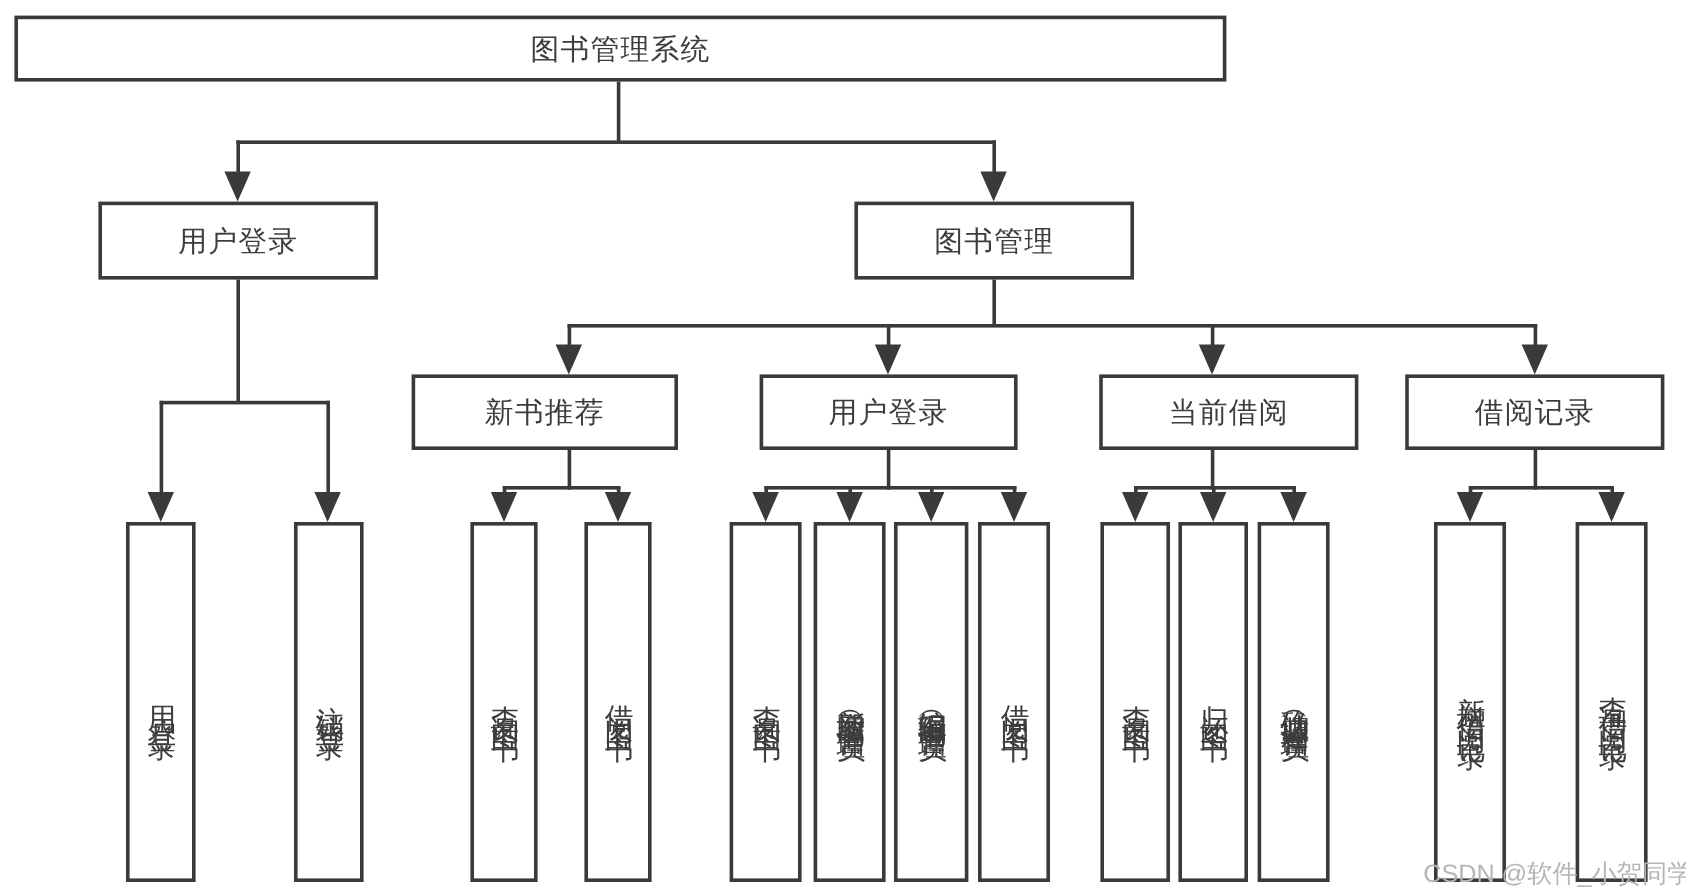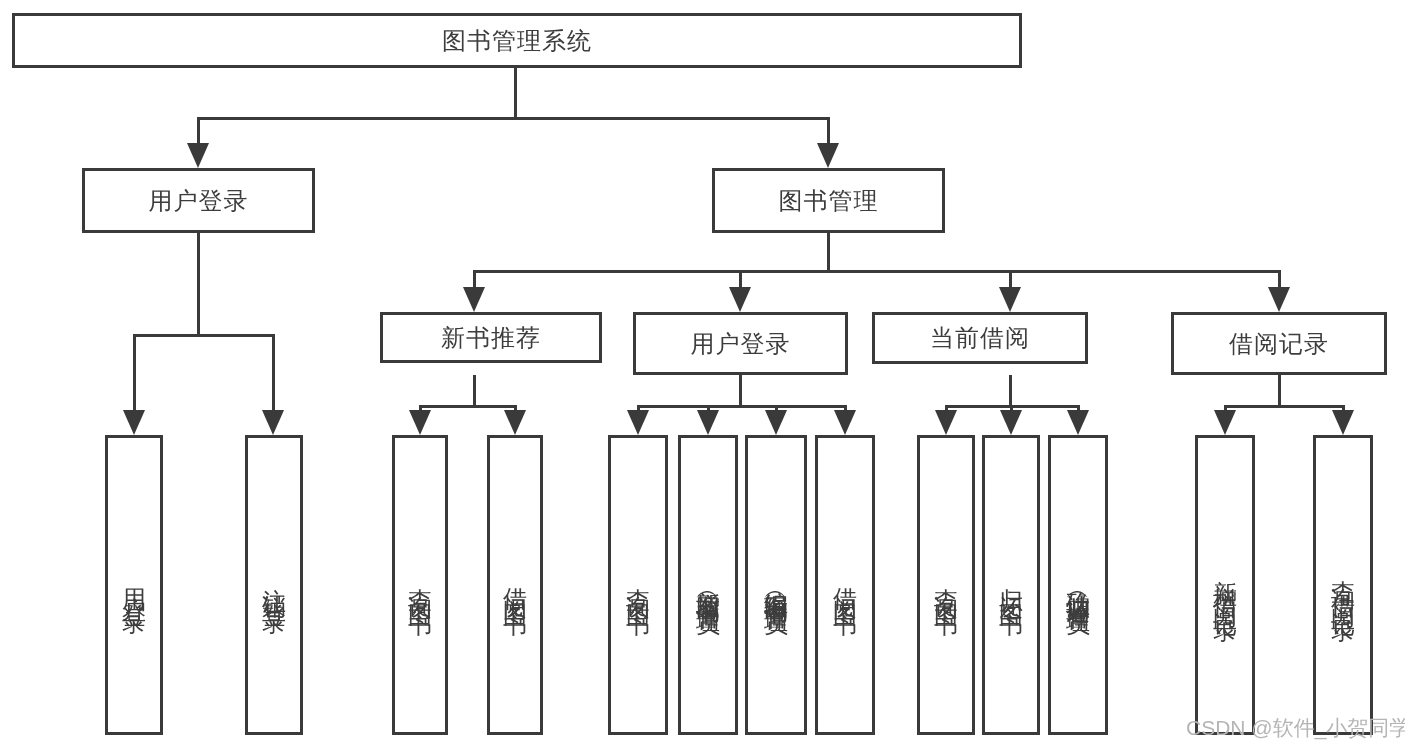--- a/index.html
+++ b/index.html
@@ -40,27 +40,27 @@
     <span>图书管理系统</span>
   </div>
 
   <div class="box hbox" style="left:82px;top:168px;width:233px;height:65px">
     <span>用户登录</span>
   </div>
   <div class="box hbox" style="left:712px;top:168px;width:233px;height:65px">
     <span>图书管理</span>
   </div>
 
-  <div class="box hbox" style="left:380px;top:312px;width:222px;height:51px">
+  <div class="box hbox" style="left:343px;top:312px;width:222px;height:63px">
     <span>新书推荐</span>
   </div>
   <div class="box hbox" style="left:633px;top:312px;width:215px;height:63px">
     <span>用户登录</span>
   </div>
-  <div class="box hbox" style="left:872px;top:312px;width:216px;height:52px">
+  <div class="box hbox" style="left:916px;top:312px;width:216px;height:63px">
     <span>当前借阅</span>
   </div>
   <div class="box hbox" style="left:1171px;top:312px;width:216px;height:63px">
     <span>借阅记录</span>
   </div>
 
   <div class="box leaf" style="left:105px;top:435px;width:58px;height:300px">
     <span class="vtext">用户登录</span>
   </div>
   <div class="box leaf" style="left:245px;top:435px;width:58px;height:300px">

